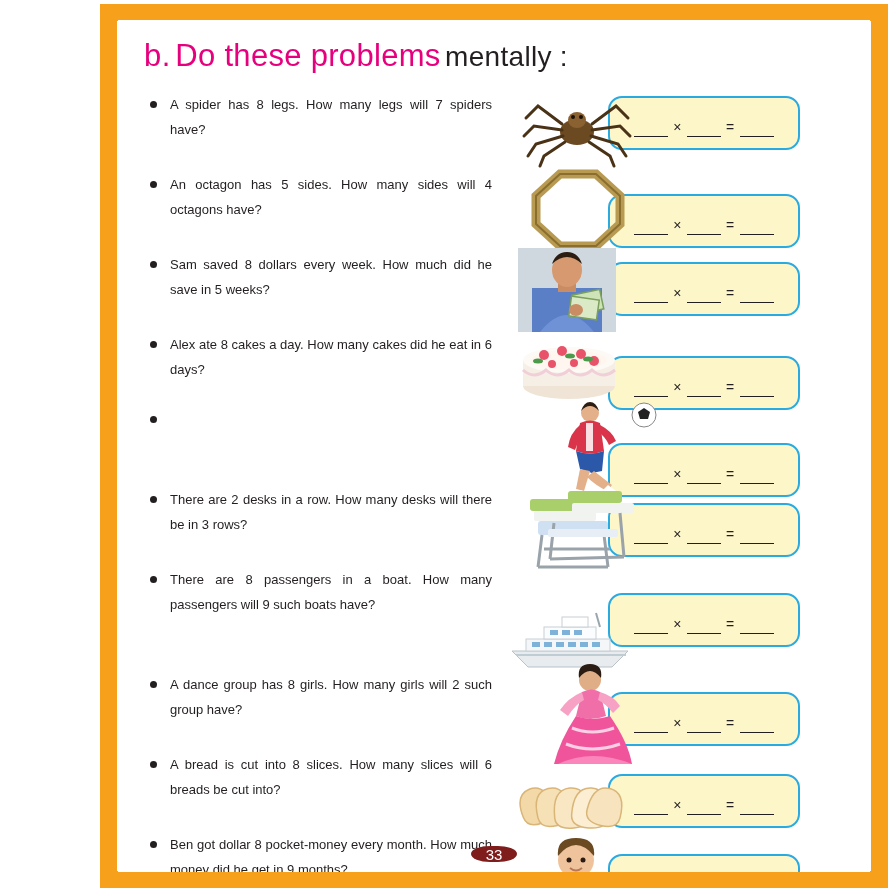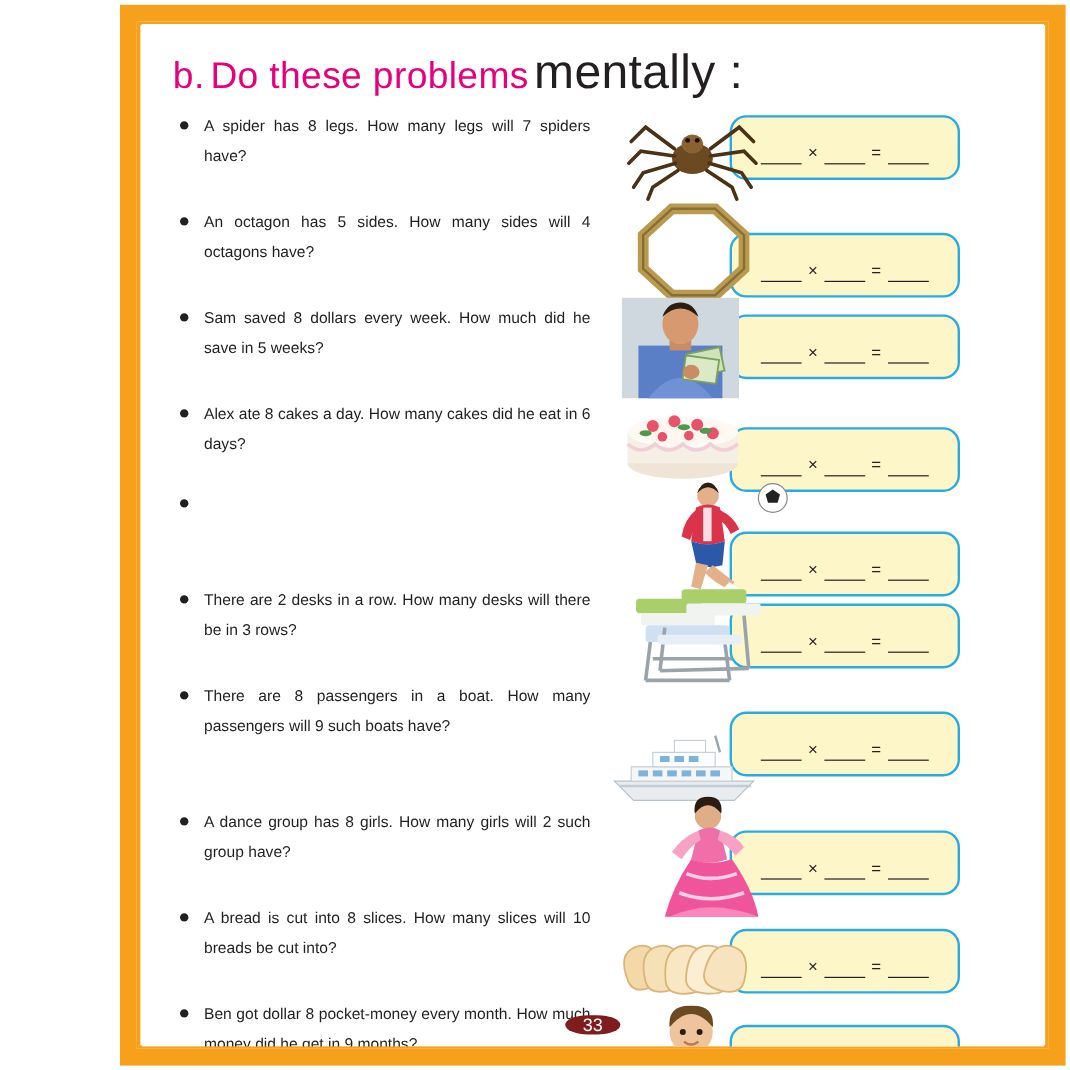--- a/index.html
+++ b/index.html
@@ -65,21 +65,21 @@
     letter-spacing: 0.5px;
   }
   .heading .h-pink {
     font-size: 31px;
     color: #e6007e;
     font-family: "Liberation Sans", sans-serif;
     letter-spacing: 0.3px;
     margin-top: 46px;
   }
   .heading .h-dark {
-    font-size: 40px;
+    font-size: 28px;
     color: #231f20;
     font-family: "Liberation Sans", sans-serif;
     letter-spacing: 0.3px;
     margin-top: 48px;
   }
   
   .problems {
     position: absolute;
     left: 0;
     top: 62px;
@@ -412,21 +412,21 @@
           <path d="M62 34 q14 4 20 14 l-7 7 q-8 -10 -15 -13z" fill="#f7a1c4"></path>
           <path d="M38 58 q16 6 34 0 q18 26 22 48 l-78 0 q6 -24 22 -48z" fill="#f0559b"></path>
           <path d="M20 106 q34 -16 74 0 z" fill="#fb86bb"></path>
           <path d="M34 70 q20 8 42 0" stroke="#ffd0e5" stroke-width="3" fill="none"></path>
           <path d="M28 86 q26 10 54 0" stroke="#ffd0e5" stroke-width="3" fill="none"></path>
         </svg>
       </div>
 
       <div class="prow" style="top:670px;height:80px;">
         <div class="bullet"></div>
-        <div class="qtext">A bread is cut into 8 slices. How many slices will 10 breads be cut into?</div>
+        <div class="qtext">A bread is cut into 8 slices. How many slices will 6 breads be cut into?</div>
         <div class="abox" style="top:22px;">
           <div class="abox-inner">
             <span class="blank"></span>
               <span class="op">×</span>
               <span class="blank"></span>
               <span class="op">=</span>
               <span class="blank"></span>
           </div>
         </div>
         <svg class="art" style="left:396px;top:14px;" width="122" height="70" viewBox="0 0 122 70">

